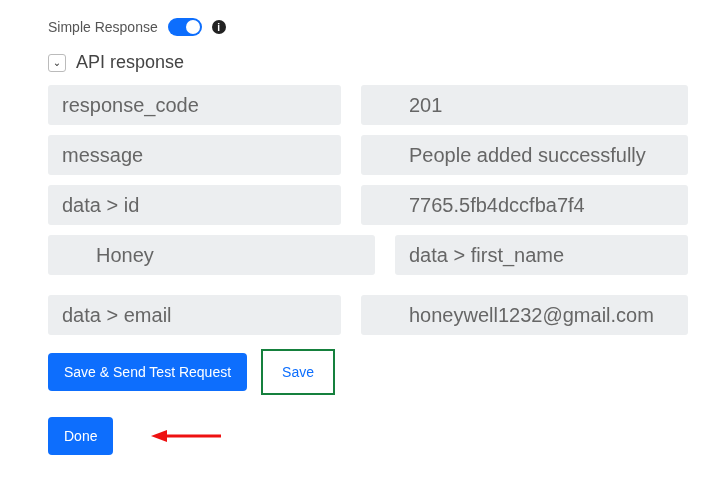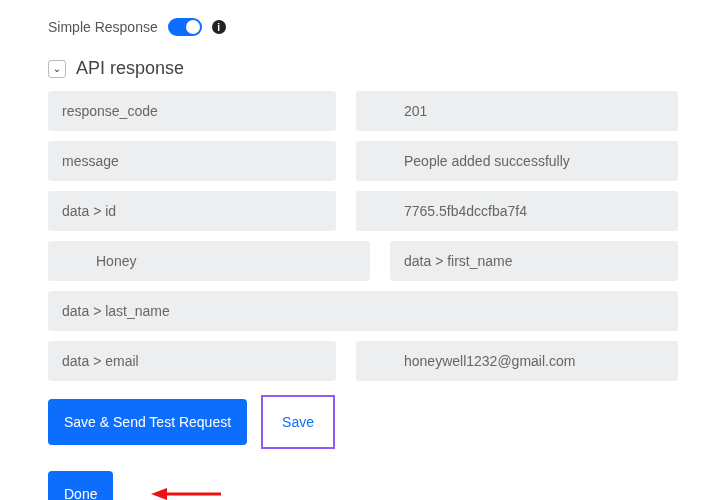--- a/index.html
+++ b/index.html
@@ -8,21 +8,21 @@
       background: #fff;
       color: #333;
       padding: 18px 48px;
       font-size: 14px;
       width: 726px;
     }
     .header-row {
       display: flex;
       align-items: center;
       gap: 10px;
-      margin-bottom: 22px;
+      margin-bottom: 16px;
     }
     .header-label {
       color: #555;
       font-size: 14px;
     }
     .toggle {
       width: 34px;
       height: 18px;
       background: #0d6efd;
       border-radius: 10px;
@@ -78,56 +78,56 @@
       gap: 20px;
       margin-bottom: 10px;
     }
     .field-input {
       flex: 1;
       height: 40px;
       background: #eceef0;
       border: none;
       border-radius: 3px;
       padding: 0 14px;
-      font-size: 14px;
+      font-size: 20px;
       color: #666;
       position: relative;
     }
     .field-value {
       resize: vertical;
       padding-left: 48px;
     }
     .button-row {
       display: flex;
       gap: 14px;
       margin-top: 14px;
       align-items: center;
     }
     .btn {
-      height: 46px;
+      height: 38px;
       padding: 0 16px;
       border-radius: 4px;
       font-size: 14px;
       cursor: pointer;
       border: none;
       display: inline-flex;
       align-items: center;
       justify-content: center;
     }
     .btn-primary {
       background: #0d6efd;
       color: #fff;
     }
     .btn-secondary {
       background: #fff;
       color: #0d6efd;
       border: 1px solid transparent;
     }
     .highlight-box {
-      border: 2px solid #8b5cf6;
+      border: 2px solid #15803d;
       padding: 2px;
       display: inline-flex;
     }
     .done-row {
       margin-top: 22px;
       display: flex;
       align-items: center;
       gap: 38px;
     }
     .arrow {
@@ -163,21 +163,20 @@
 </div>
 <div class="field-row">
   <input class="field-input" value="data &gt; id" style="">
   <input class="field-input field-value" value="7765.5fb4dccfba7f4" style="">
 </div>
 <div class="field-row">
   <input class="field-input field-value" value="Honey" style="">
   <input class="field-input" value="data &gt; first_name" style="">
 </div>
 <div class="field-row">
-  <input class="field-input" value="data &gt; last_name" style="">
 </div>
 <div class="field-row">
   <input class="field-input" value="data &gt; email" style="">
   <input class="field-input field-value" value="honeywell1232@gmail.com" style="">
 </div>
 
 <div class="button-row">
   <button class="btn btn-primary" data-bind="buttons.save_send">Save &amp; Send Test Request</button>
   <span class="highlight-box">
     <button class="btn btn-secondary" data-bind="buttons.save">Save</button>

